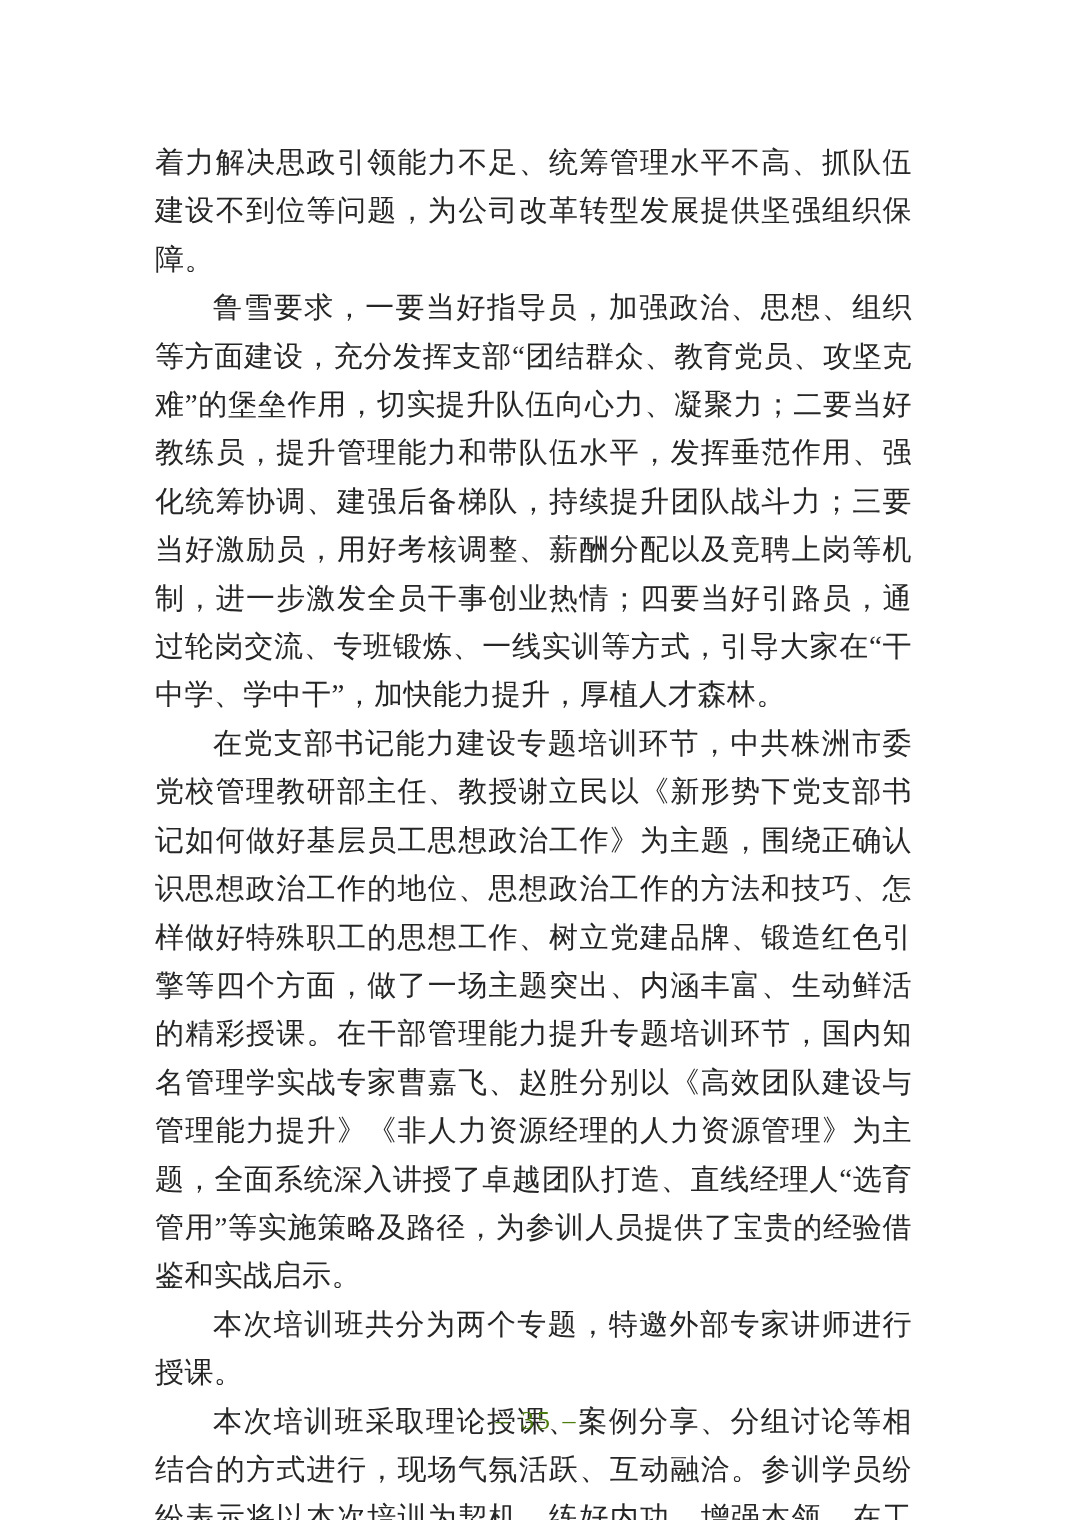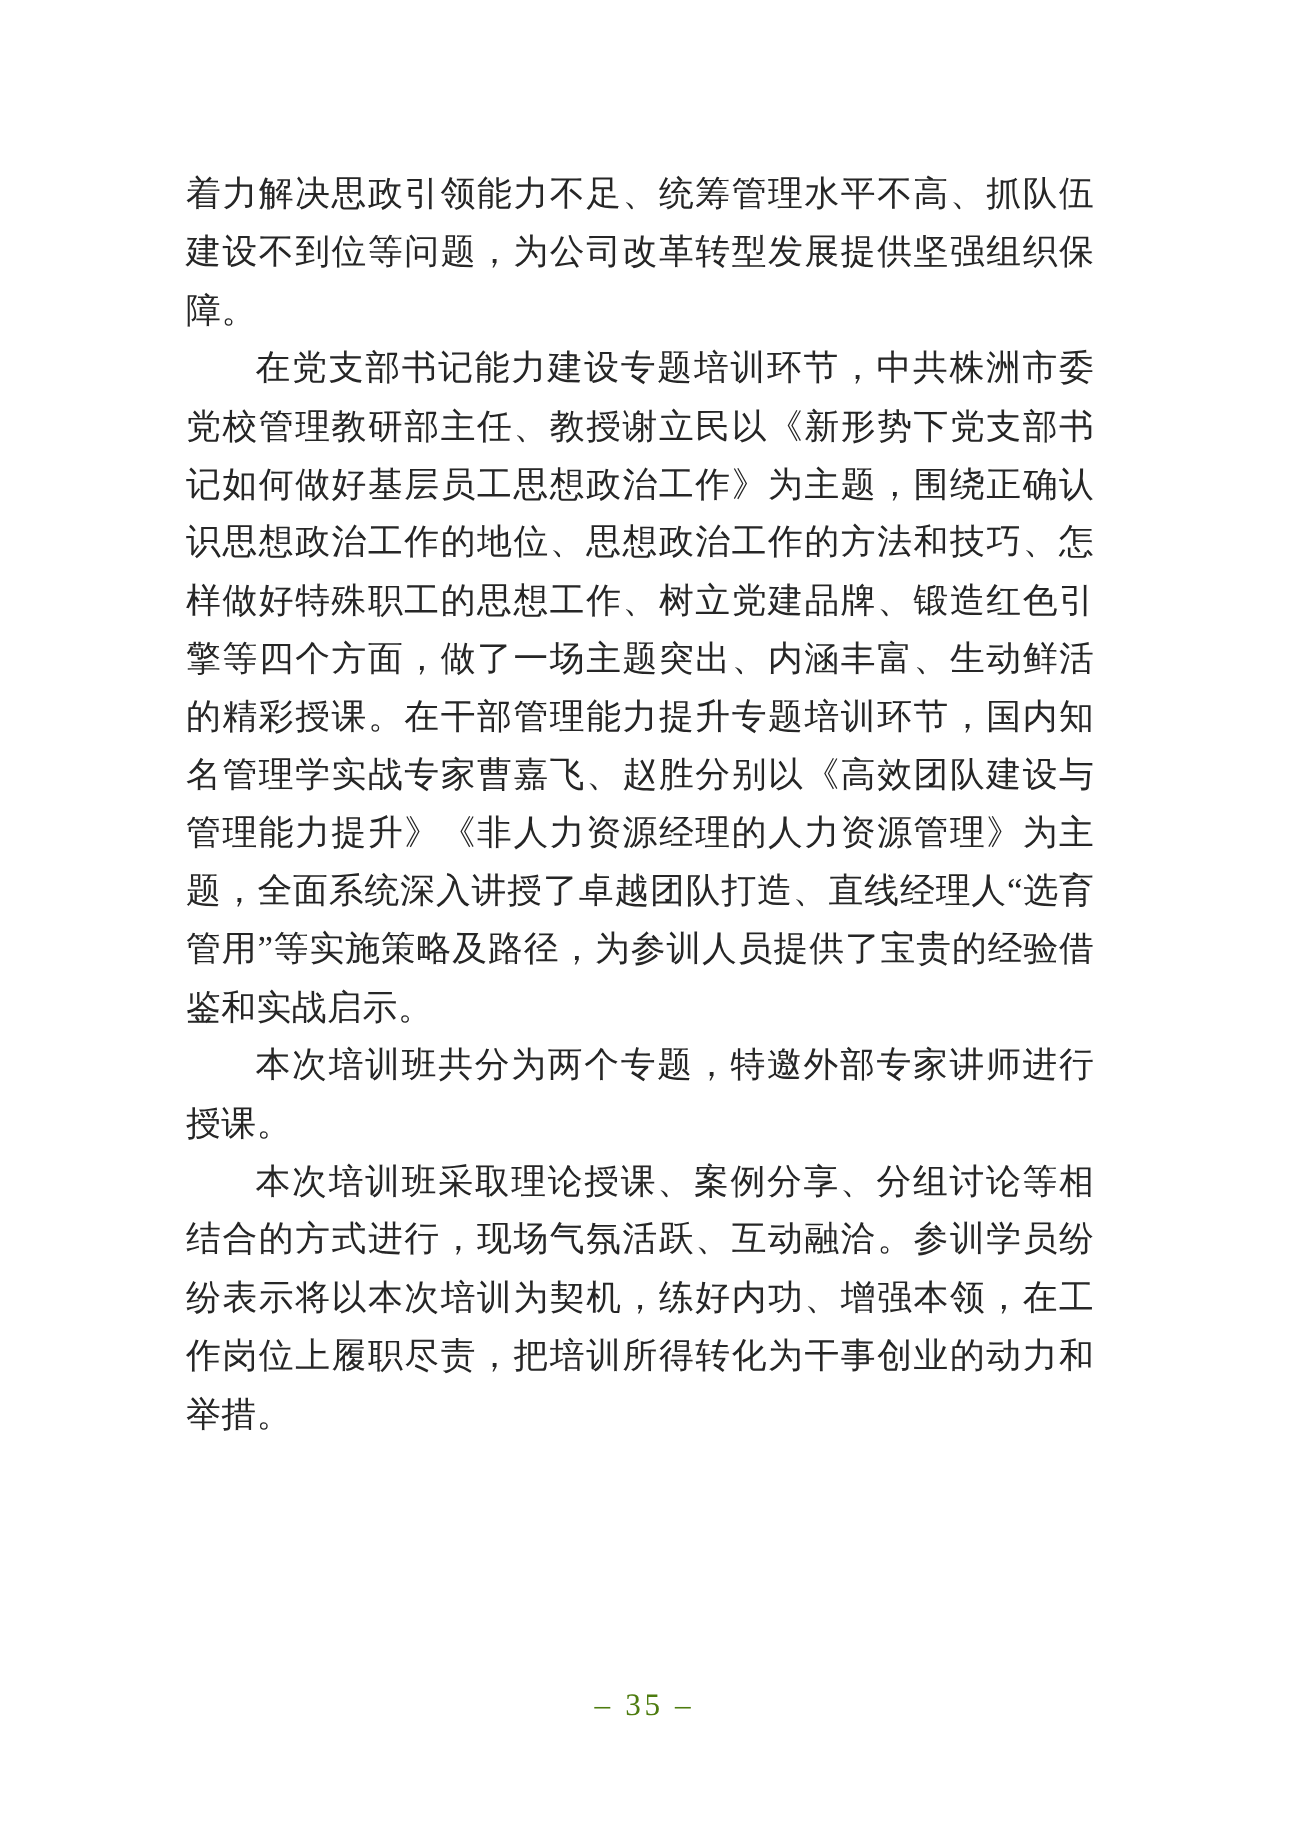--- a/index.html
+++ b/index.html
@@ -51,20 +51,21 @@
     color: #4d7c0f;
     font-family: "Liberation Serif", "DejaVu Serif", serif;
   }
 </style>
 </head>
 <body>
 
 <div class="page">
   <div class="doc-body">
     <p class="para no-indent">着力解决思政引领能力不足、统筹管理水平不高、抓队伍建设不到位等问题，为公司改革转型发展提供坚强组织保障。</p>
+    <p class="para">鲁雪要求，一要当好指导员，加强政治、思想、组织等方面建设，充分发挥支部“团结群众、教育党员、攻坚克难”的堡垒作用，切实提升队伍向心力、凝聚力；二要当好教练员，提升管理能力和带队伍水平，发挥垂范作用、强化统筹协调、建强后备梯队，持续提升团队战斗力；三要当好激励员，用好考核调整、薪酬分配以及竞聘上岗等机制，进一步激发全员干事创业热情；四要当好引路员，通过轮岗交流、专班锻炼、一线实训等方式，引导大家在“干中学、学中干”，加快能力提升，厚植人才森林。</p>
     <p class="para">在党支部书记能力建设专题培训环节，中共株洲市委党校管理教研部主任、教授谢立民以《新形势下党支部书记如何做好基层员工思想政治工作》为主题，围绕正确认识思想政治工作的地位、思想政治工作的方法和技巧、怎样做好特殊职工的思想工作、树立党建品牌、锻造红色引擎等四个方面，做了一场主题突出、内涵丰富、生动鲜活的精彩授课。在干部管理能力提升专题培训环节，国内知名管理学实战专家曹嘉飞、赵胜分别以《高效团队建设与管理能力提升》《非人力资源经理的人力资源管理》为主题，全面系统深入讲授了卓越团队打造、直线经理人“选育管用”等实施策略及路径，为参训人员提供了宝贵的经验借鉴和实战启示。</p>
     <p class="para">本次培训班共分为两个专题，特邀外部专家讲师进行授课。</p>
     <p class="para">本次培训班采取理论授课、案例分享、分组讨论等相结合的方式进行，现场气氛活跃、互动融洽。参训学员纷纷表示将以本次培训为契机，练好内功、增强本领，在工作岗位上履职尽责，把培训所得转化为干事创业的动力和举措。</p>
   </div>
   <div class="footer">
     <span class="page-number">– 35 –</span>
   </div>
 </div>
 
 </body></html>

